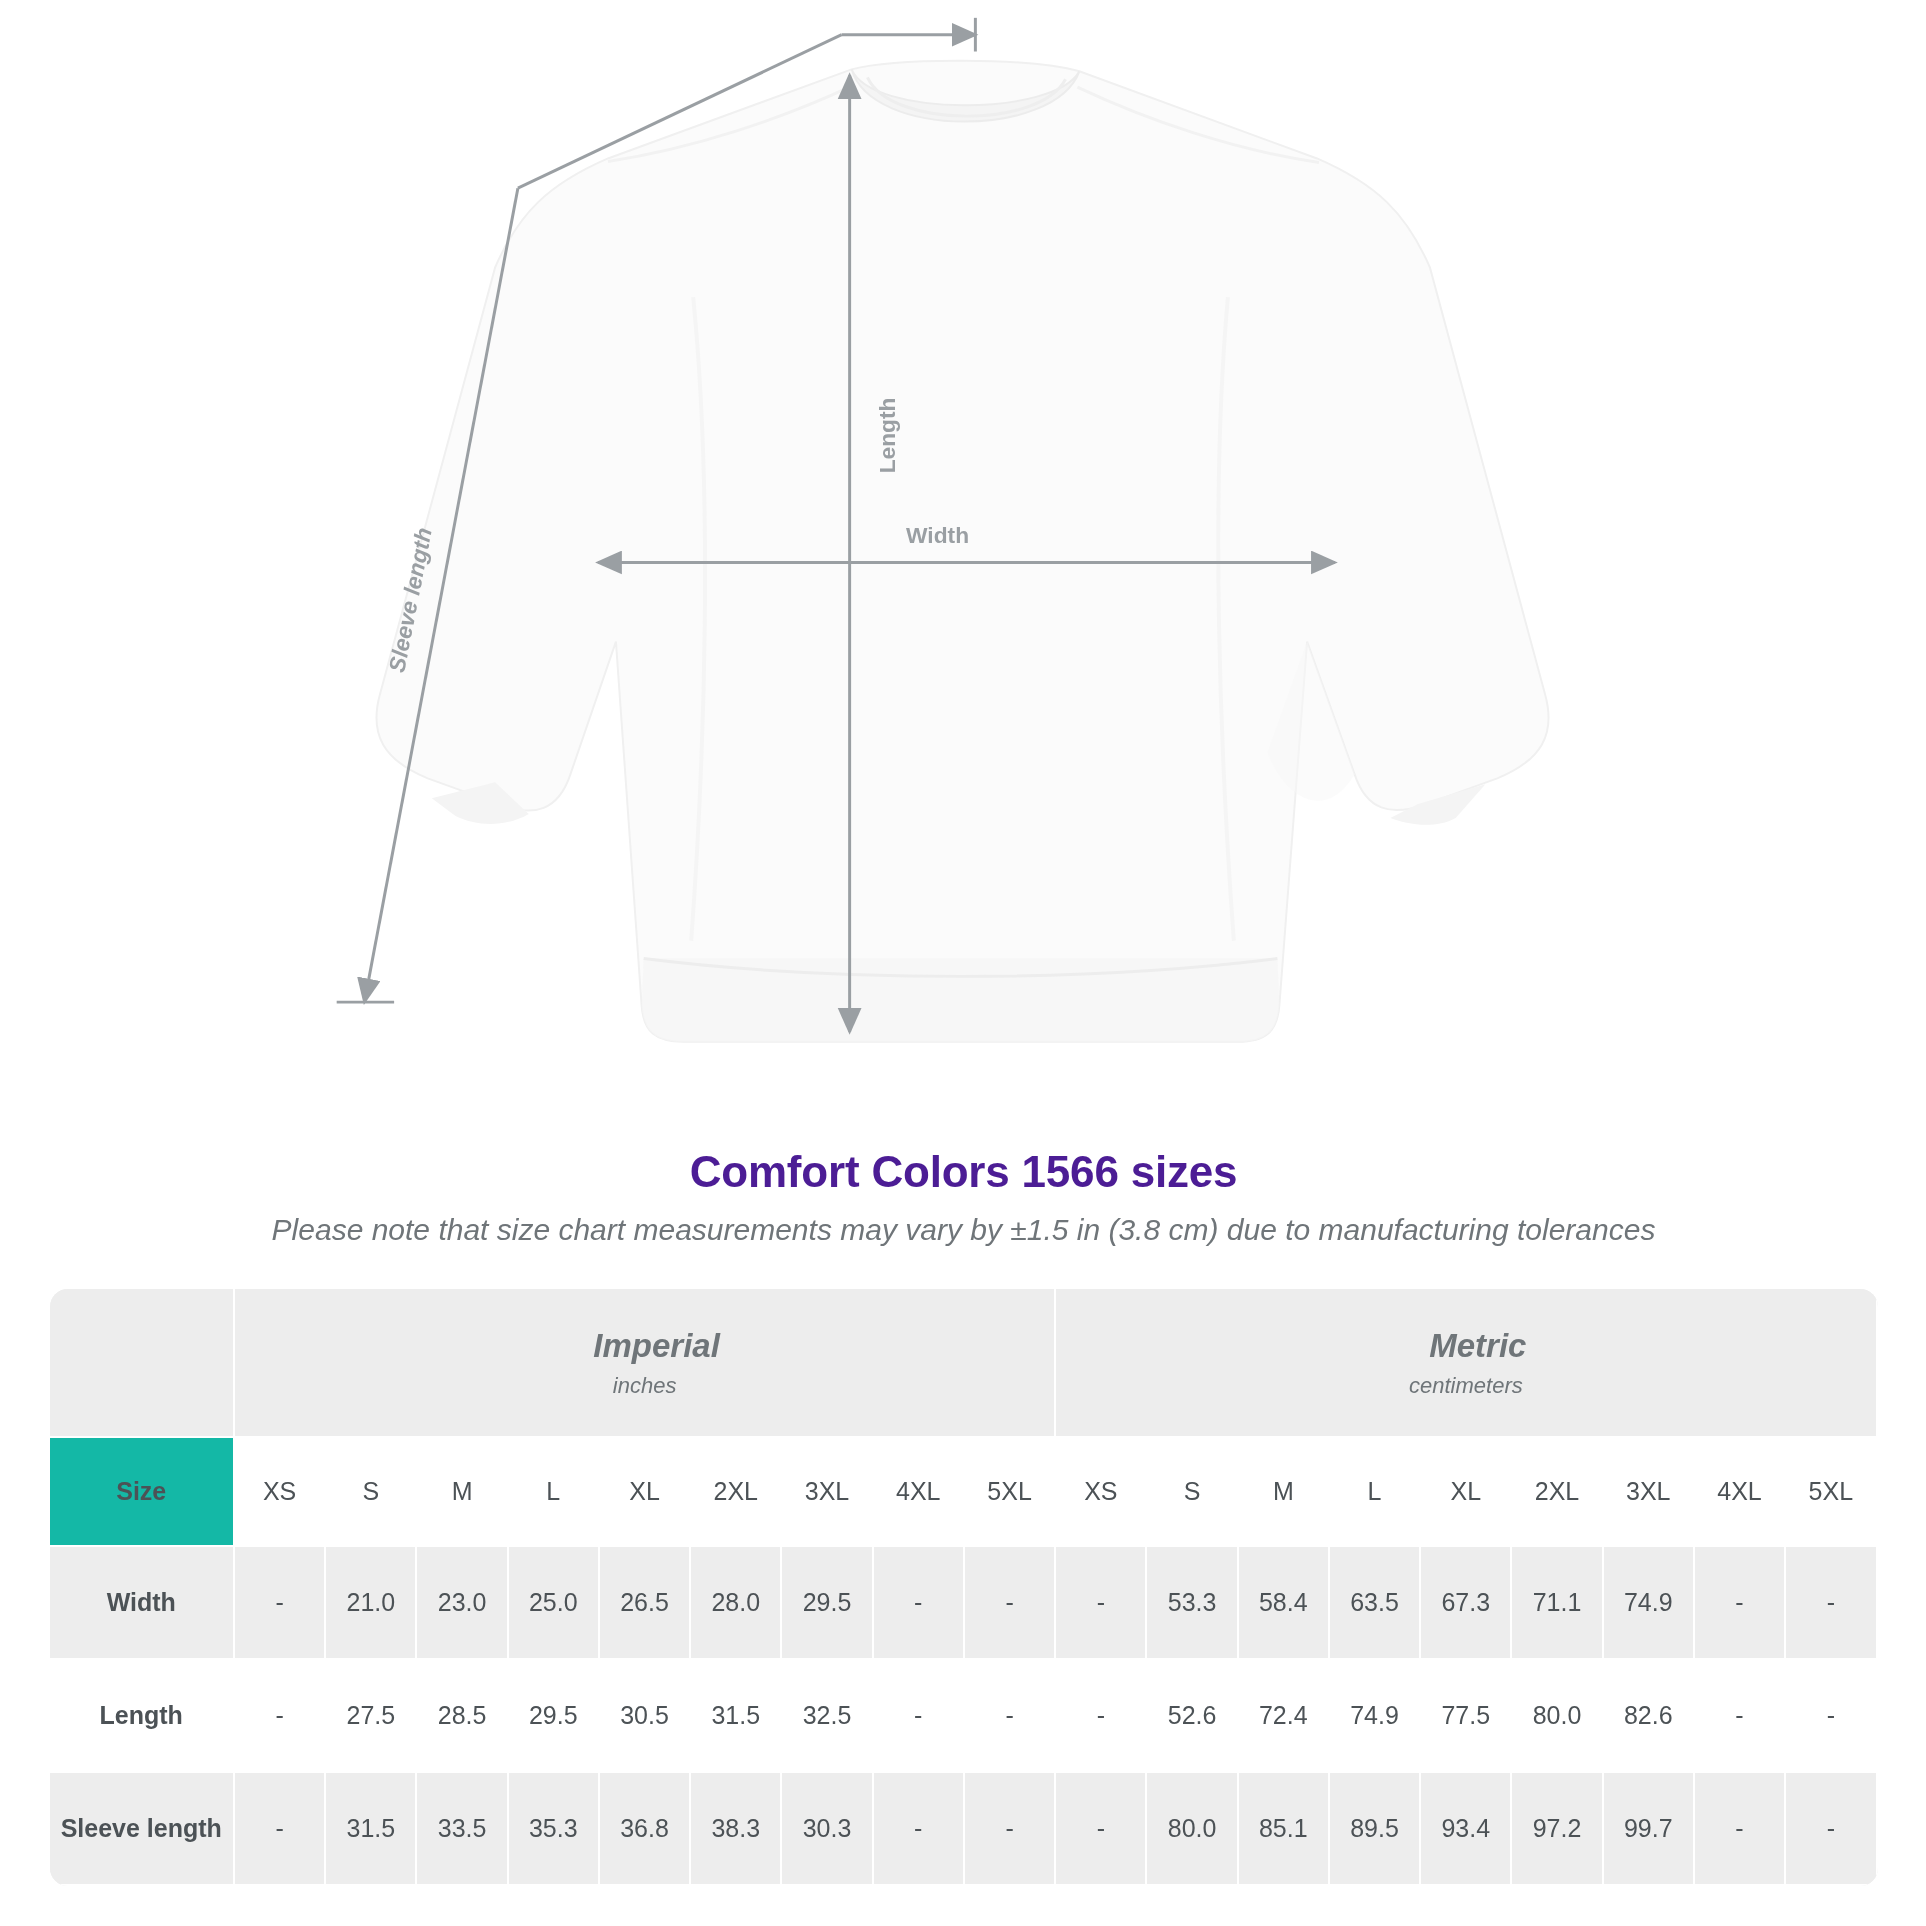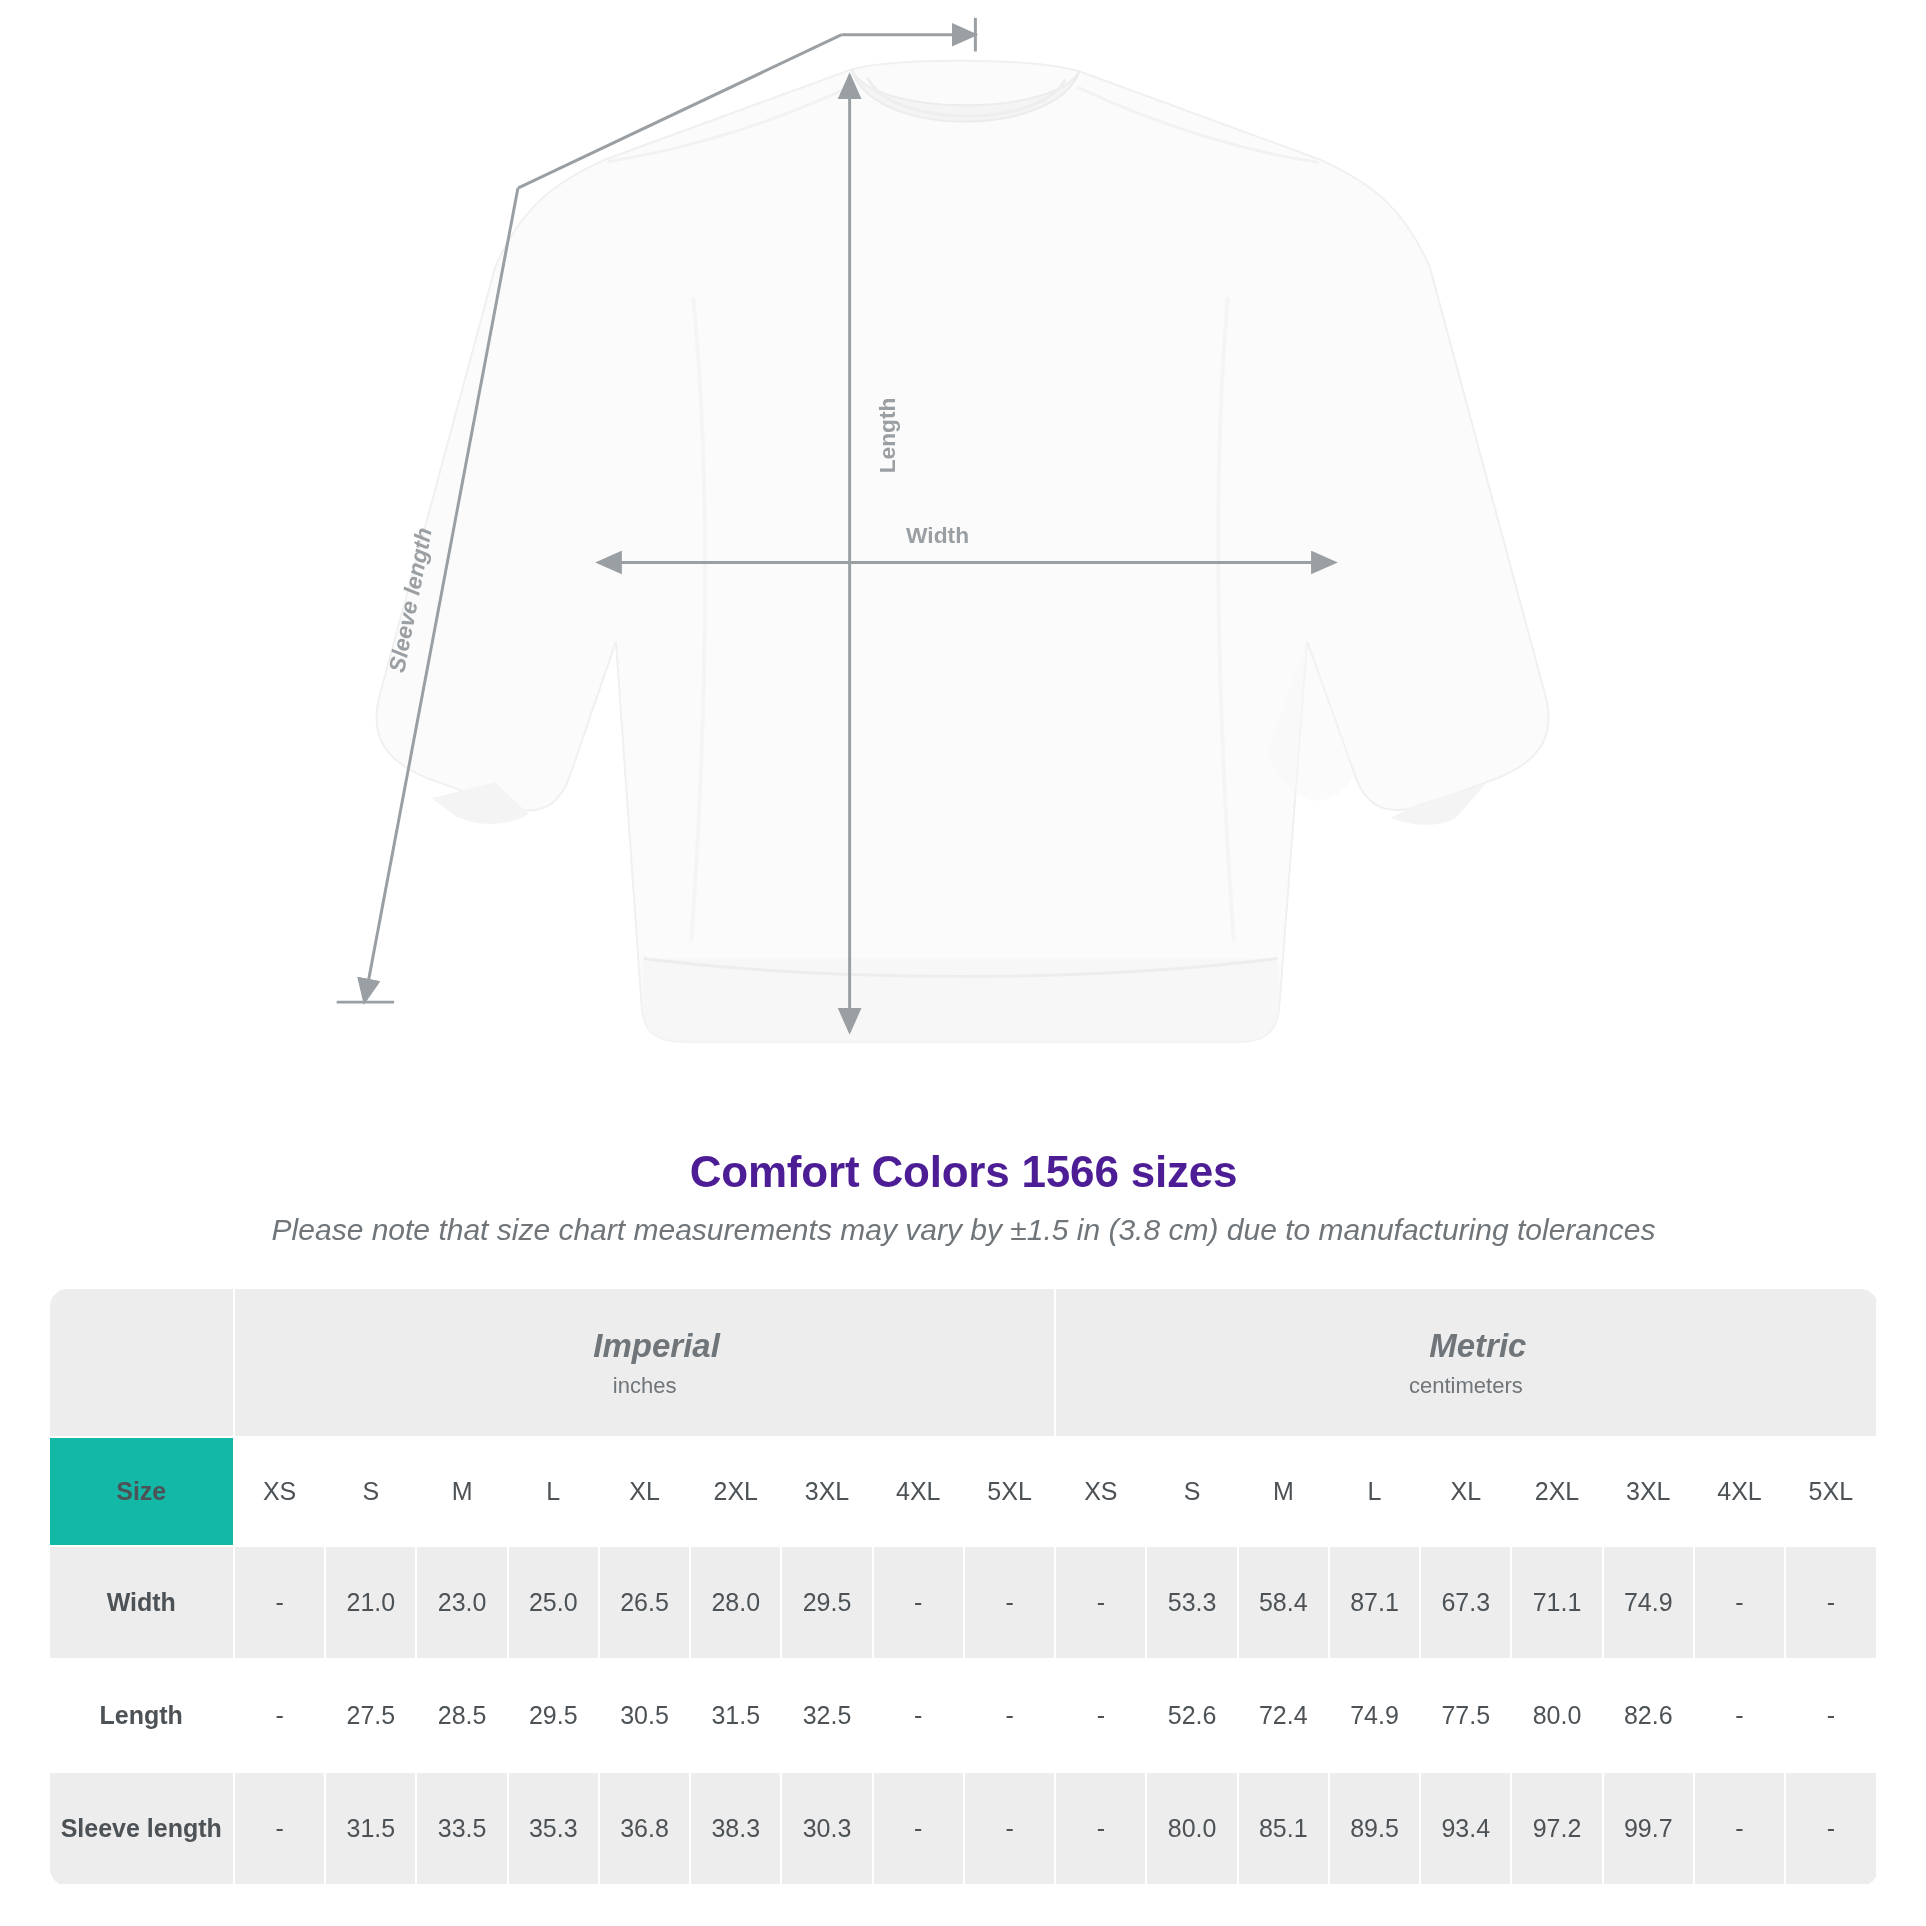--- a/index.html
+++ b/index.html
@@ -86,20 +86,21 @@
     font-size: 33px;
     font-weight: bold;
     font-style: italic;
     color: #6f7579;
     display: block;
     margin-bottom: 8px;
     padding-left: 24px;
   }
   .unit-sub {
     font-size: 22px;
+    font-style: italic;
     color: #6f7579;
     display: block;
   }
   .size-head td {
     height: 107px;
     background: #ffffff;
     font-weight: normal;
     color: #4c5256;
     font-size: 26px;
   }
@@ -268,21 +269,21 @@
           <td>23.0</td>
           <td>25.0</td>
           <td>26.5</td>
           <td>28.0</td>
           <td>29.5</td>
           <td>-</td>
           <td>-</td>
           <td>-</td>
           <td>53.3</td>
           <td>58.4</td>
-          <td>87.1</td>
+          <td>63.5</td>
           <td>67.3</td>
           <td>71.1</td>
           <td>74.9</td>
           <td>-</td>
           <td>-</td>
         </tr>
 
         <tr class="plain">
           <td class="rowlabel">Length</td>
           <td>-</td>

